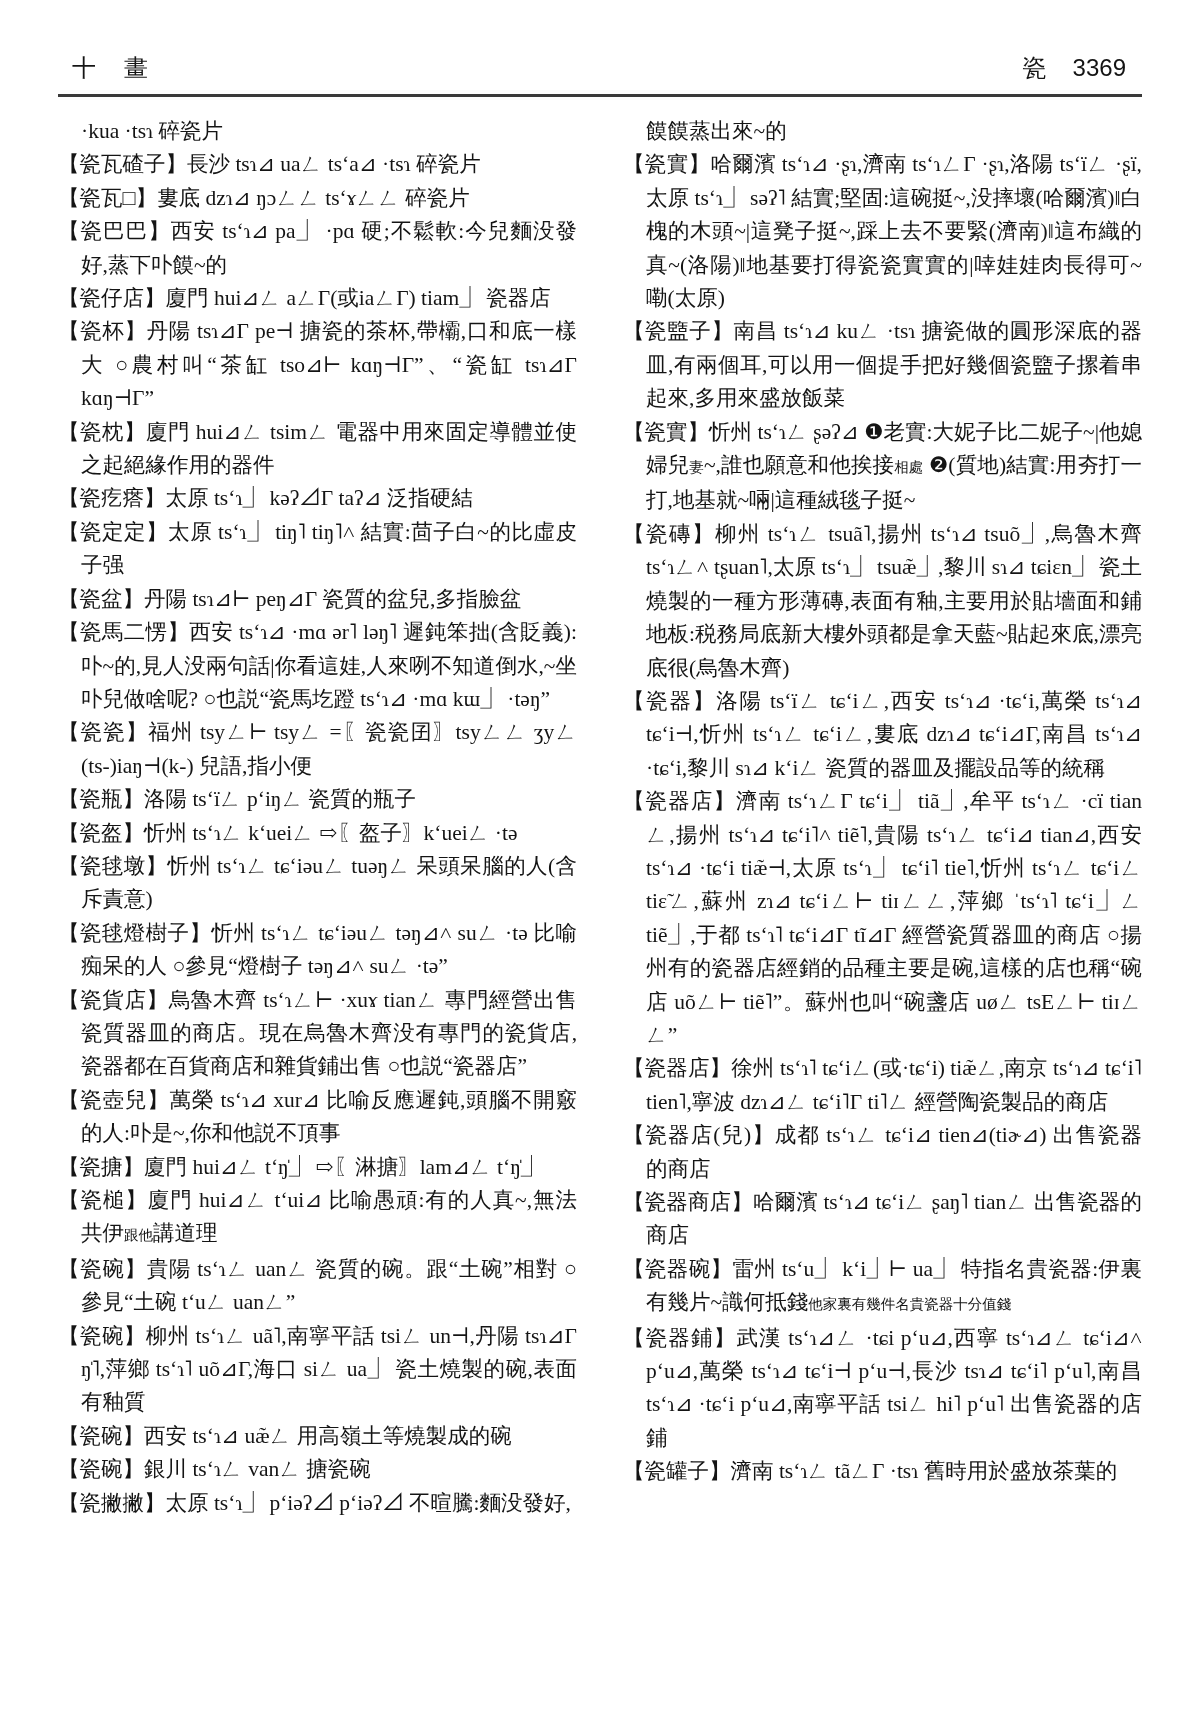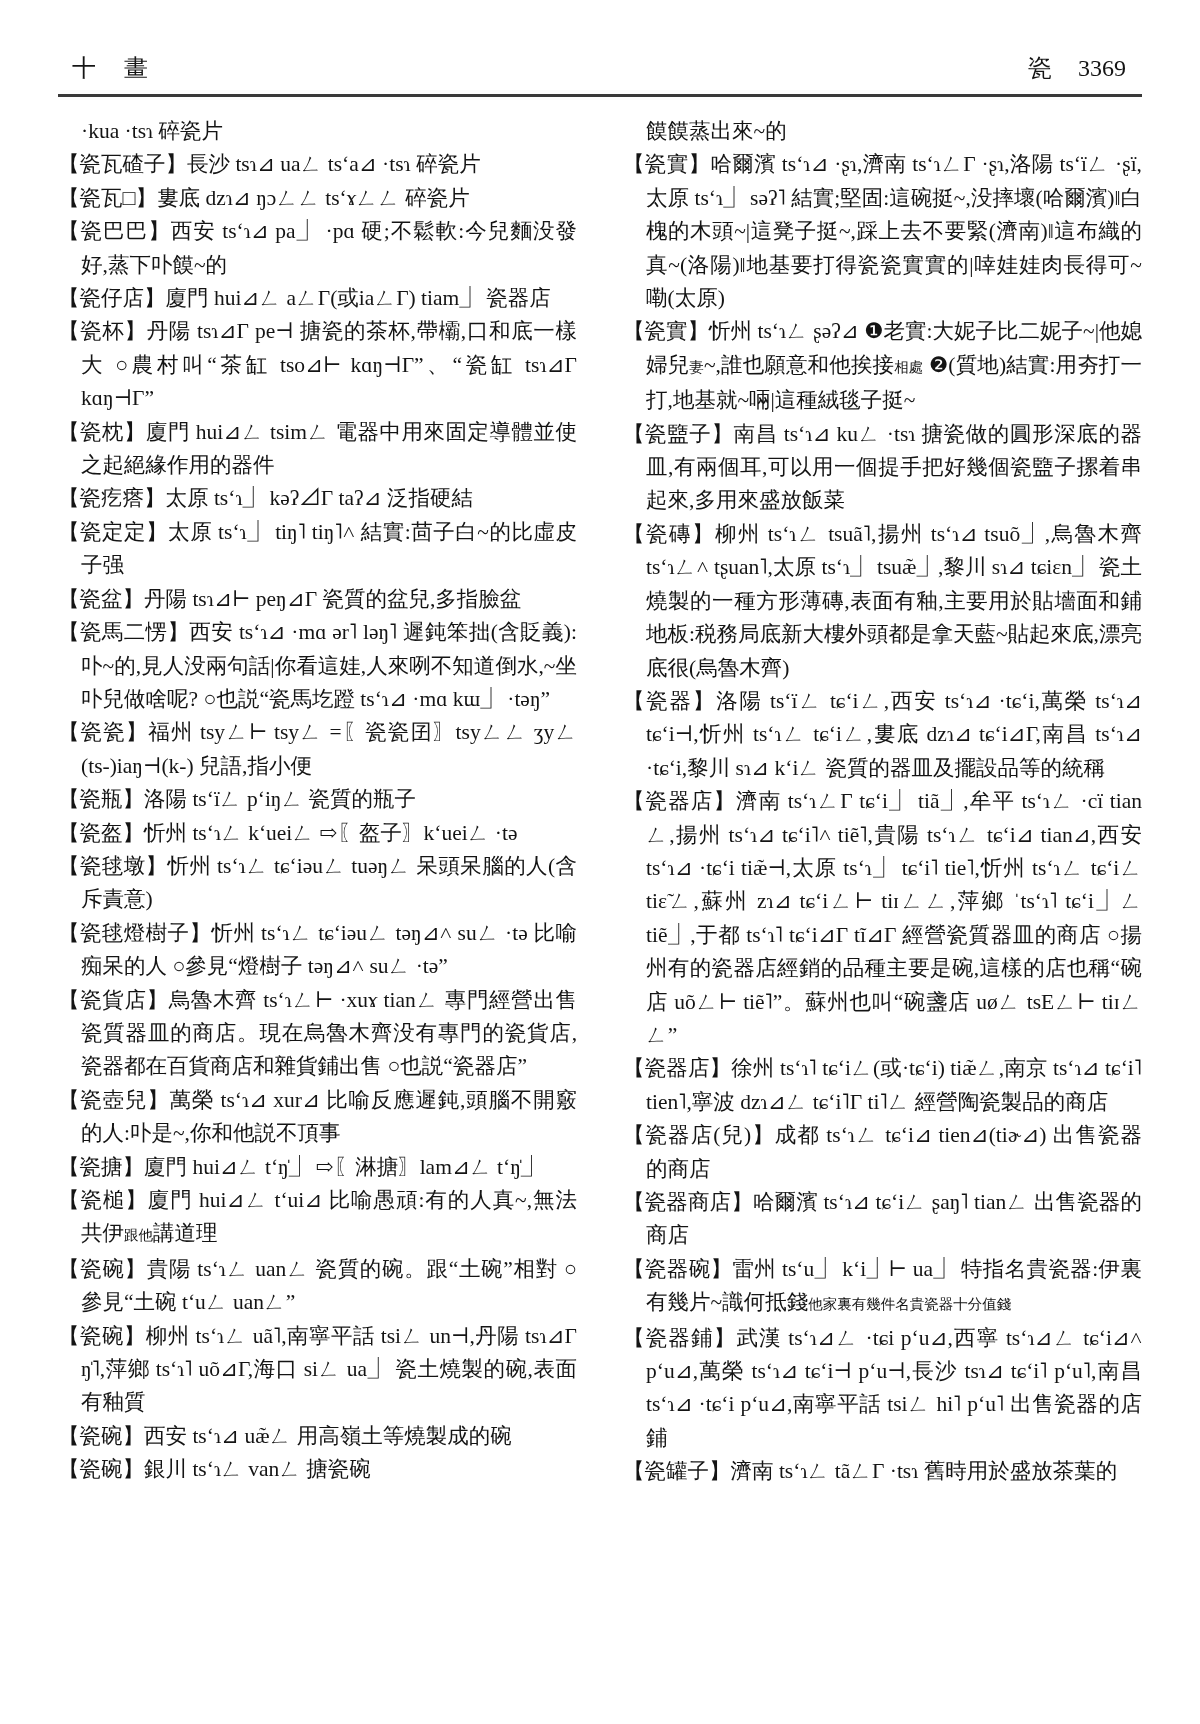--- a/index.html
+++ b/index.html
@@ -8,21 +8,21 @@
     font-family:"Liberation Serif","DejaVu Serif",serif;
     color:#141414;
     position:relative;
   }
   .page{box-sizing:border-box;width:1200px;height:1352px;padding:44px 58px 10px 58px;}
   .hdr{
     display:flex;justify-content:space-between;align-items:flex-end;
     font-size:24px;padding:8px 16px 8px 14px;letter-spacing:2px;
   }
   .hdr .right{letter-spacing:0;}
-  .hdr .guide-num{margin-left:26px;font-family:Liberation Serif, serif;}
+  .hdr .guide-num{margin-left:26px;font-family:Liberation Sans, sans-serif;}
   .rule{height:3px;background:#3a3a3a;margin:2px 0 18px 0;}
   .columns{display:flex;gap:46px;}
   .col{width:540px;font-size:21.5px;line-height:33.4px;text-align:justify;}
   p.entry{margin:0;padding-left:23px;text-indent:-23px;text-align:justify;}
   p.entry.cont{text-indent:0;}
   .hw{font-weight:normal;}
   .small{font-size:14.5px;}
 </style>
 </head>
 <body>
@@ -55,26 +55,27 @@
         <p class="entry"><span class="hw">【瓷毬墩】</span>忻州 tsʻɿㄥ tɕʻiəuㄥ tuəŋㄥ 呆頭呆腦的人(含斥責意)</p>
         <p class="entry"><span class="hw">【瓷毬燈樹子】</span>忻州 tsʻɿㄥ tɕʻiəuㄥ təŋ⊿˄ suㄥ ·tə 比喻痴呆的人 ○參見“燈樹子 təŋ⊿˄ suㄥ ·tə”</p>
         <p class="entry"><span class="hw">【瓷貨店】</span>烏魯木齊 tsʻɿㄥ⊢ ·xuɤ tianㄥ 專門經營出售瓷質器皿的商店。現在烏魯木齊没有專門的瓷貨店,瓷器都在百貨商店和雜貨鋪出售 ○也説“瓷器店”</p>
         <p class="entry"><span class="hw">【瓷壺兒】</span>萬榮 tsʻɿ⊿ xur⊿ 比喻反應遲鈍,頭腦不開竅的人:卟是~,你和他説不頂事</p>
         <p class="entry"><span class="hw">【瓷搪】</span>廈門 hui⊿ㄥ tʻŋ̍⏌ ⇨〖淋搪〗lam⊿ㄥ tʻŋ̍⏌</p>
         <p class="entry"><span class="hw">【瓷槌】</span>廈門 hui⊿ㄥ tʻui⊿ 比喻愚頑:有的人真~,無法共伊<span class="small">跟他</span>講道理</p>
         <p class="entry"><span class="hw">【瓷碗】</span>貴陽 tsʻɿㄥ uanㄥ 瓷質的碗。跟“土碗”相對 ○參見“土碗 tʻuㄥ uanㄥ”</p>
         <p class="entry"><span class="hw">【瓷碗】</span>柳州 tsʻɿㄥ uã˥,南寧平話 tsiㄥ un⊣,丹陽 tsɿ⊿Γ ŋ̍˥,萍鄉 tsʻɿ˥ uõ⊿Γ,海口 siㄥ ua⏌ 瓷土燒製的碗,表面有釉質</p>
         <p class="entry"><span class="hw">【瓷碗】</span>西安 tsʻɿ⊿ uæ̃ㄥ 用高嶺土等燒製成的碗</p>
         <p class="entry"><span class="hw">【瓷碗】</span>銀川 tsʻɿㄥ vanㄥ 搪瓷碗</p>
+        <p class="entry"><span class="hw">【瓷撇撇】</span>太原 tsʻɿ⏌ pʻiəʔ⊿ pʻiəʔ⊿ 不暄騰:麵没發好,</p>
       </div>
     <div class="col" id="col-right">
         <p class="entry cont">饃饃蒸出來~的</p>
         <p class="entry"><span class="hw">【瓷實】</span>哈爾濱 tsʻɿ⊿ ·ʂɿ,濟南 tsʻɿㄥΓ ·ʂɿ,洛陽 tsʻïㄥ ·ʂï,太原 tsʻɿ⏌ səʔ˥ 結實;堅固:這碗挺~,没摔壞(哈爾濱)‖白槐的木頭~|這凳子挺~,踩上去不要緊(濟南)‖這布織的真~(洛陽)‖地基要打得瓷瓷實實的|啈娃娃肉長得可~嘞(太原)</p>
+        <p class="entry"><span class="hw">【瓷盬子】</span>南昌 tsʻɿ⊿ kuㄥ ·tsɿ 搪瓷做的圓形深底的器皿,有兩個耳,可以用一個提手把好幾個瓷盬子摞着串起來,多用來盛放飯菜</p>
         <p class="entry"><span class="hw">【瓷實】</span>忻州 tsʻɿㄥ ʂəʔ⊿ ❶老實:大妮子比二妮子~|他媳婦兒<span class="small">妻</span>~,誰也願意和他挨接<span class="small">相處</span> ❷(質地)結實:用夯打一打,地基就~啢|這種絨毯子挺~</p>
-        <p class="entry"><span class="hw">【瓷盬子】</span>南昌 tsʻɿ⊿ kuㄥ ·tsɿ 搪瓷做的圓形深底的器皿,有兩個耳,可以用一個提手把好幾個瓷盬子摞着串起來,多用來盛放飯菜</p>
         <p class="entry"><span class="hw">【瓷磚】</span>柳州 tsʻɿㄥ tsuã˥,揚州 tsʻɿ⊿ tsuõ⏌,烏魯木齊 tsʻɿㄥ˄ tʂuan˥,太原 tsʻɿ⏌ tsuæ̃⏌,黎川 sɿ⊿ tɕiɛn⏌ 瓷土燒製的一種方形薄磚,表面有釉,主要用於貼墻面和鋪地板:税務局底新大樓外頭都是拿天藍~貼起來底,漂亮底很(烏魯木齊)</p>
         <p class="entry"><span class="hw">【瓷器】</span>洛陽 tsʻïㄥ tɕʻiㄥ,西安 tsʻɿ⊿ ·tɕʻi,萬榮 tsʻɿ⊿ tɕʻi⊣,忻州 tsʻɿㄥ tɕʻiㄥ,婁底 dzɿ⊿ tɕʻi⊿Γ,南昌 tsʻɿ⊿ ·tɕʻi,黎川 sɿ⊿ kʻiㄥ 瓷質的器皿及擺設品等的統稱</p>
         <p class="entry"><span class="hw">【瓷器店】</span>濟南 tsʻɿㄥΓ tɕʻi⏌ tiã⏌,牟平 tsʻɿㄥ ·cï tianㄥ,揚州 tsʻɿ⊿ tɕʻi˥˄ tiẽ˥,貴陽 tsʻɿㄥ tɕʻi⊿ tian⊿,西安 tsʻɿ⊿ ·tɕʻi tiæ̃⊣,太原 tsʻɿ⏌ tɕʻi˥ tie˥,忻州 tsʻɿㄥ tɕʻiㄥ tiɛ̃ㄥ,蘇州 zɿ⊿ tɕʻiㄥ⊢ tiɪㄥㄥ,萍鄉 ˈtsʻɿ˥ tɕʻi⏌ㄥ tiẽ⏌,于都 tsʻɿ˥ tɕʻi⊿Γ tĩ⊿Γ 經營瓷質器皿的商店 ○揚州有的瓷器店經銷的品種主要是碗,這樣的店也稱“碗店 uõㄥ⊢ tiẽ˥”。蘇州也叫“碗盞店 uøㄥ tsEㄥ⊢ tiɪㄥㄥ”</p>
         <p class="entry"><span class="hw">【瓷器店】</span>徐州 tsʻɿ˥ tɕʻiㄥ(或·tɕʻi) tiæ̃ㄥ,南京 tsʻɿ⊿ tɕʻi˥ tien˥,寧波 dzɿ⊿ㄥ tɕʻi˥Γ ti˥ㄥ 經營陶瓷製品的商店</p>
         <p class="entry"><span class="hw">【瓷器店(兒)】</span>成都 tsʻɿㄥ tɕʻi⊿ tien⊿(tiɚ⊿) 出售瓷器的商店</p>
         <p class="entry"><span class="hw">【瓷器商店】</span>哈爾濱 tsʻɿ⊿ tɕʻiㄥ ʂaŋ˥ tianㄥ 出售瓷器的商店</p>
         <p class="entry"><span class="hw">【瓷器碗】</span>雷州 tsʻu⏌ kʻi⏌⊢ ua⏌ 特指名貴瓷器:伊裏有幾片~識何抵錢<span class="small">他家裏有幾件名貴瓷器十分值錢</span></p>
         <p class="entry"><span class="hw">【瓷器鋪】</span>武漢 tsʻɿ⊿ㄥ ·tɕi pʻu⊿,西寧 tsʻɿ⊿ㄥ tɕʻi⊿˄ pʻu⊿,萬榮 tsʻɿ⊿ tɕʻi⊣ pʻu⊣,長沙 tsɿ⊿ tɕʻi˥ pʻu˥,南昌 tsʻɿ⊿ ·tɕʻi pʻu⊿,南寧平話 tsiㄥ hi˥ pʻu˥ 出售瓷器的店鋪</p>
         <p class="entry"><span class="hw">【瓷罐子】</span>濟南 tsʻɿㄥ tãㄥΓ ·tsɿ 舊時用於盛放茶葉的</p>
       </div>

